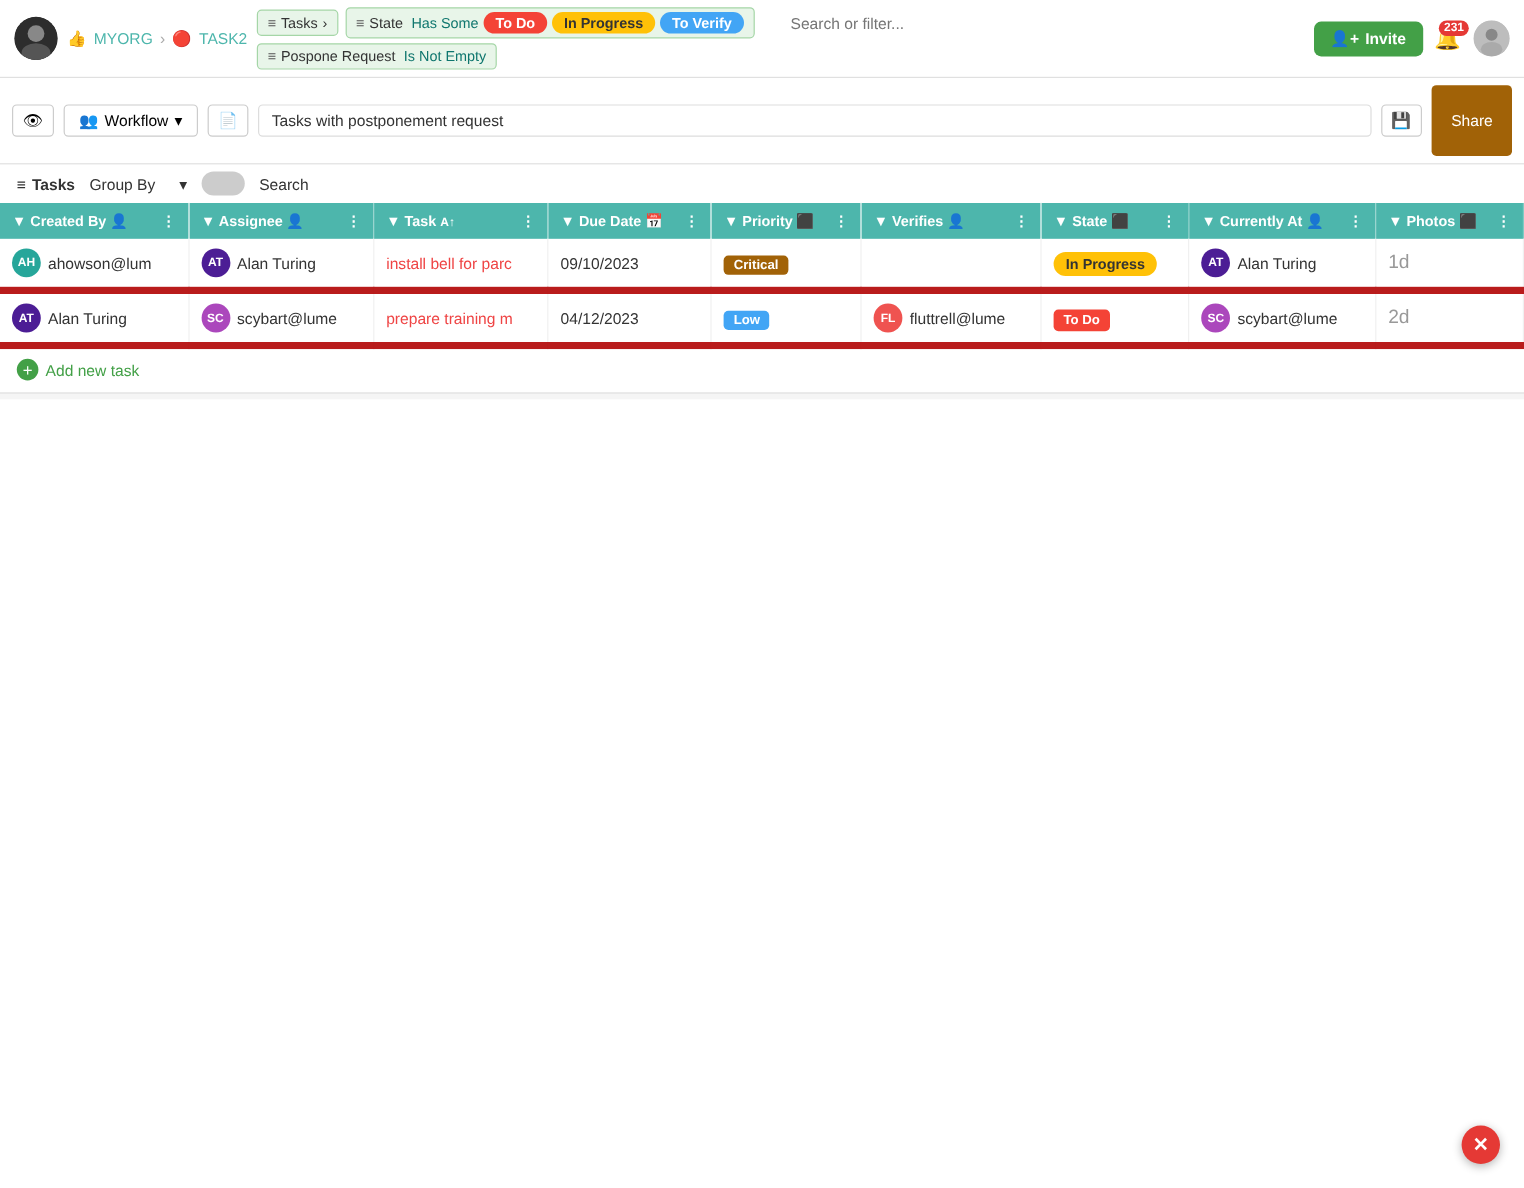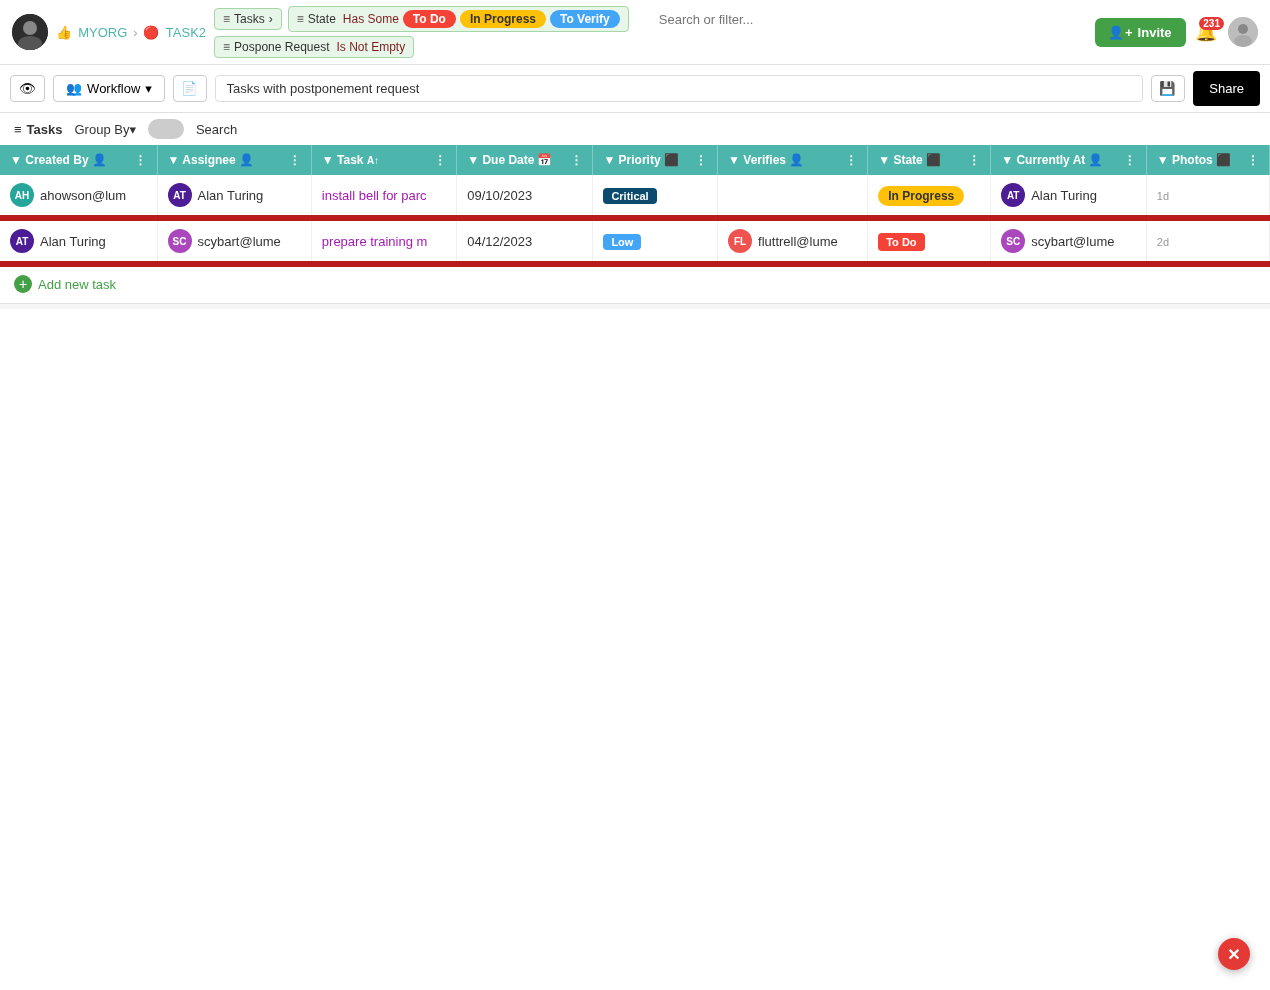--- a/index.html
+++ b/index.html
@@ -10,68 +10,68 @@
     .avatar-main { width: 36px; height: 36px; border-radius: 50%; background: #2d2d2d; display: flex; align-items: center; justify-content: center; color: #fff; font-size: 14px; flex-shrink: 0; overflow: hidden; }
     .org-nav { display: flex; align-items: center; gap: 6px; color: #4db6ac; font-size: 13px; font-weight: 500; }
     .org-nav .chevron { color: #aaa; }
 
     .filter-area { flex: 1; display: flex; flex-direction: column; gap: 4px; }
     .filter-row { display: flex; align-items: center; gap: 6px; flex-wrap: wrap; }
 
     .filter-pill { display: flex; align-items: center; gap: 4px; background: #e8f5e9; border: 1px solid #a5d6a7; border-radius: 4px; padding: 3px 8px; font-size: 12px; color: #333; }
     .filter-pill .filter-icon { color: #555; }
     .filter-label { font-weight: 500; }
-    .filter-op { color: #7f1d1d; text-align: right; }
+    .filter-op { color: #0f766e; text-align: right; }
     .tag-pill { display: inline-flex; align-items: center; border-radius: 12px; padding: 2px 10px; font-size: 12px; font-weight: 600; color: #fff; }
     .tag-todo { background: #f44336; }
     .tag-inprogress { background: #ffc107; color: #333; }
     .tag-toverify { background: #42a5f5; }
 
     .search-input { flex: 1; border: none; outline: none; font-size: 13px; color: #666; padding: 4px; min-width: 120px; margin-left: 20px; }
 
     .topbar-actions { display: flex; align-items: center; gap: 10px; }
     .invite-btn { background: #43a047; color: #fff; border: none; border-radius: 6px; padding: 7px 14px; font-size: 13px; font-weight: 600; cursor: pointer; display: flex; align-items: center; gap: 5px; }
     .notif-btn { position: relative; background: none; border: none; cursor: pointer; }
     .notif-badge { position: absolute; top: -4px; right: -6px; background: #e53935; color: #fff; border-radius: 10px; font-size: 10px; padding: 1px 4px; font-weight: 700; }
     .user-avatar { width: 30px; height: 30px; border-radius: 50%; background: #bdbdbd; overflow: hidden; display: flex; align-items: center; justify-content: center; }
 
     
     .toolbar { display: flex; align-items: center; padding: 6px 10px; gap: 8px; border-bottom: 1px solid #e0e0e0; }
     .view-icon-btn { background: none; border: 1px solid #ccc; border-radius: 4px; padding: 5px 8px; cursor: pointer; }
     .workflow-btn { background: none; border: 1px solid #ccc; border-radius: 4px; padding: 5px 12px; cursor: pointer; display: flex; align-items: center; gap: 5px; font-size: 13px; }
     .doc-icon-btn { background: none; border: 1px solid #ccc; border-radius: 4px; padding: 5px 8px; cursor: pointer; }
     .view-title-input { flex: 1; border: 1px solid #ddd; border-radius: 4px; padding: 5px 10px; font-size: 13px; color: #333; }
     .save-icon-btn { background: none; border: 1px solid #ccc; border-radius: 4px; padding: 5px 8px; cursor: pointer; }
-    .share-btn { background: #000000; color: #fff; border: none; border-radius: 4px; padding: 10px 16px; font-size: 13px; cursor: pointer; }
+    .share-btn { background: #a16207; color: #fff; border: none; border-radius: 4px; padding: 22px 16px; font-size: 13px; cursor: pointer; }
 
     
     .table-options { display: flex; align-items: center; padding: 6px 14px; gap: 12px; }
     .tasks-label { display: flex; align-items: center; gap: 5px; font-weight: 600; font-size: 13px; }
-    .group-by { display: flex; align-items: center; gap: 0; font-size: 13px; cursor: pointer; }
+    .group-by { display: flex; align-items: center; gap: 20px; font-size: 13px; cursor: pointer; }
     .toggle-switch { width: 36px; height: 20px; background: #ccc; border-radius: 10px; position: relative; cursor: pointer; }
 
     
     .table-wrap { width: 100%; overflow-x: auto; }
     table { width: 100%; border-collapse: collapse; }
     thead tr { background: #4db6ac; color: #fff; }
     thead th { padding: 8px 10px; text-align: left; font-size: 12px; font-weight: 600; border-right: 1px solid #80cbc4; white-space: nowrap; position: relative; }
     tbody tr { border-bottom: 6px solid #b91c1c; }
     tbody td { padding: 8px 10px; font-size: 13px; white-space: nowrap; border-right: 1px solid #f0f0f0; vertical-align: middle; }
     .cell-user { display: flex; align-items: center; gap: 6px; }
     .mini-avatar { width: 24px; height: 24px; border-radius: 50%; overflow: hidden; flex-shrink: 0; display: flex; align-items: center; justify-content: center; font-size: 10px; font-weight: 600; color: #fff; }
     .avatar-al { background: #4c1d95; }
     .avatar-sc { background: #ab47bc; }
     .avatar-fl { background: #ef5350; }
     .avatar-ah { background: #26a69a; }
-    .task-link { color: #a21caf; cursor: pointer; text-decoration: none; }
-    .badge-critical { background: #0c4a6e; color: #fff; border-radius: 4px; padding: 2px 8px; font-size: 11px; font-weight: 700; }
+    .task-link { color: #ef4444; cursor: pointer; text-decoration: none; }
+    .badge-critical { background: #a16207; color: #fff; border-radius: 4px; padding: 2px 8px; font-size: 11px; font-weight: 700; }
     .badge-low { background: #42a5f5; color: #fff; border-radius: 4px; padding: 2px 8px; font-size: 11px; font-weight: 700; }
     .badge-inprogress { background: #ffc107; color: #333; border-radius: 12px; padding: 3px 10px; font-size: 12px; font-weight: 600; }
     .badge-todo { background: #f44336; color: #fff; border-radius: 4px; padding: 3px 8px; font-size: 11px; font-weight: 700; }
-    .days-cell { color: #999; font-size: 11px; }
+    .days-cell { color: #999; font-size: 16px; }
     .add-task-row { padding: 8px 14px; }
     .add-task-btn { display: flex; align-items: center; gap: 6px; color: #43a047; font-size: 13px; cursor: pointer; background: none; border: none; }
     .add-icon { width: 18px; height: 18px; background: #43a047; border-radius: 50%; color: #fff; display: flex; align-items: center; justify-content: center; font-size: 14px; line-height: 1; }
 
     .scrollbar-area { height: 6px; background: #f5f5f5; border-top: 1px solid #e0e0e0; margin-top: 2px; }
 
     
     .error-icon { position: fixed; bottom: 20px; right: 20px; width: 32px; height: 32px; background: #e53935; border-radius: 50%; display: flex; align-items: center; justify-content: center; color: #fff; font-weight: 700; font-size: 16px; box-shadow: 0 2px 8px rgba(0,0,0,0.3); }
   </style>
 </head>

